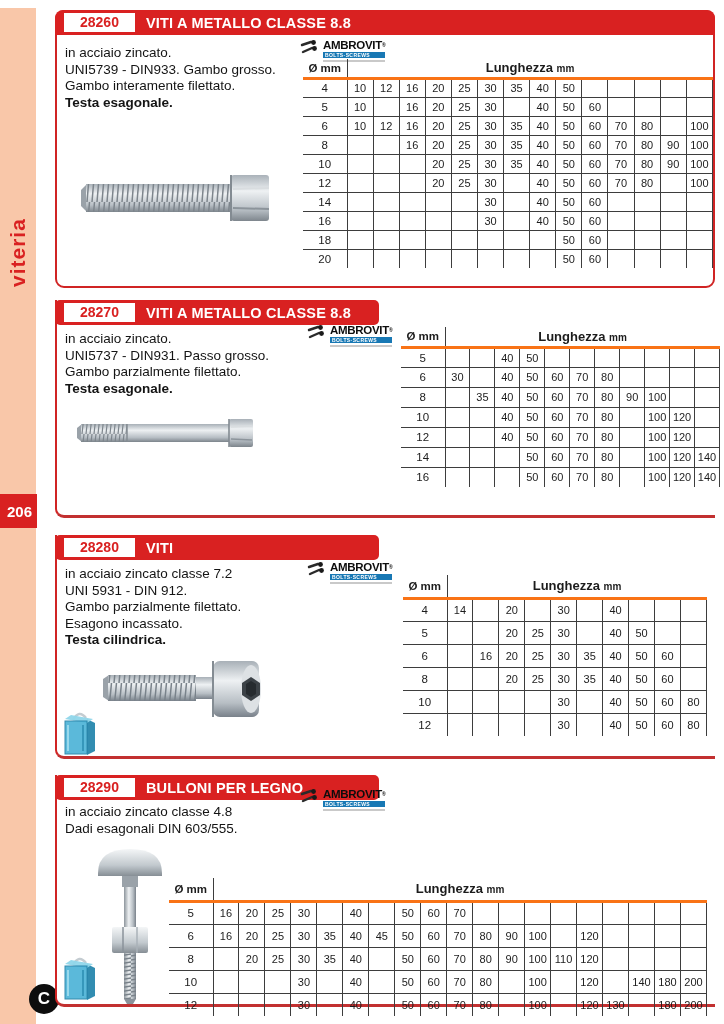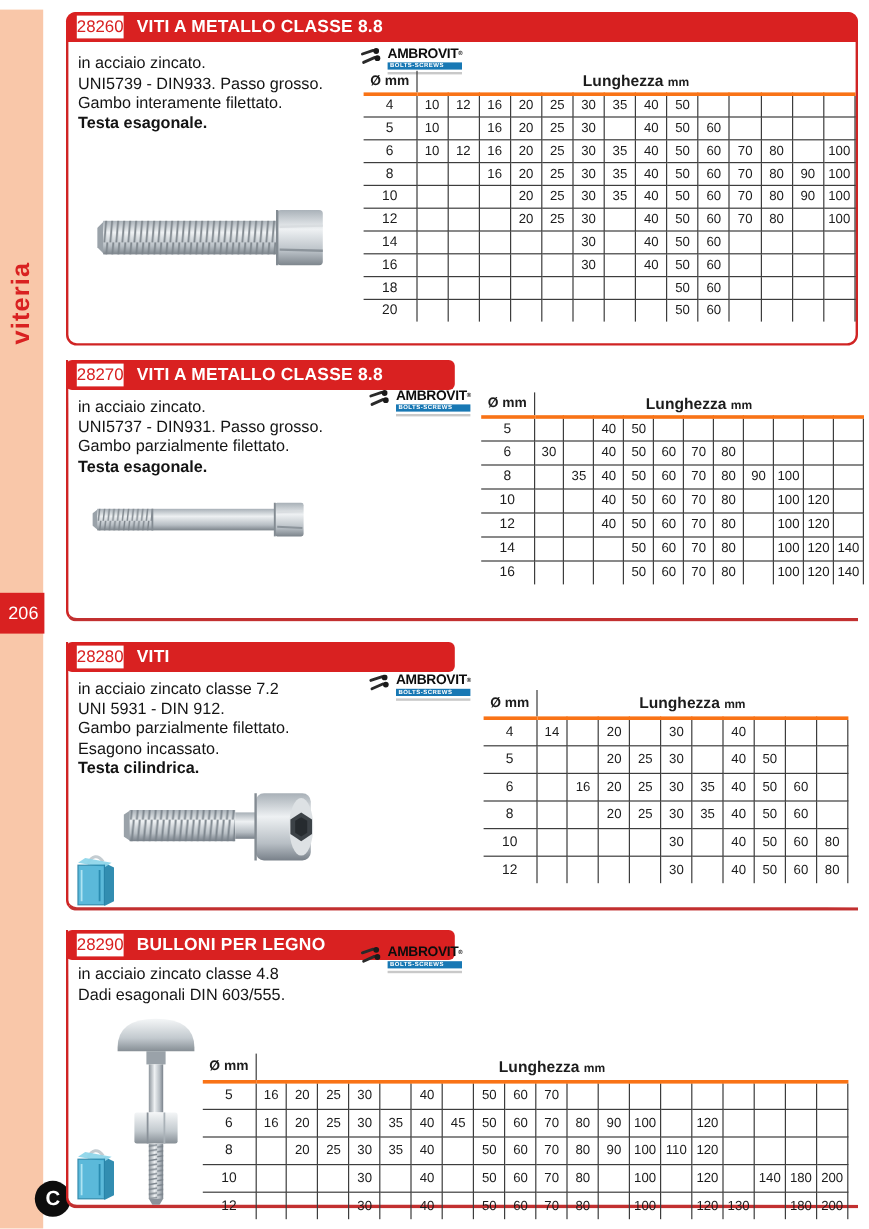--- a/index.html
+++ b/index.html
@@ -4,33 +4,33 @@
 <style>
   *{box-sizing:border-box;margin:0;padding:0}
   html,body{background:#fff}
   body{font-family:"Liberation Sans",sans-serif;color:#111}
   #page{position:relative;width:724px;height:1024px;background:#fff;overflow:hidden}
 
   
   .sidebar{position:absolute;left:0;top:8px;width:36px;height:1016px;background:#f9c7a9}
   .vlabel{position:absolute;left:0;top:190px;width:36px;height:125px;display:flex;align-items:center;justify-content:center;
           writing-mode:vertical-rl;transform:rotate(180deg);font-weight:bold;font-size:21px;color:#d92121;letter-spacing:1px}
-  .pagebadge{position:absolute;left:0;top:494px;width:37px;height:34px;background:#d92121;color:#fff;font-weight:normal;
+  .pagebadge{position:absolute;left:0;top:494px;width:37px;height:34px;background:#d92121;color:#fff;font-weight:bold;
           font-size:15px;display:flex;align-items:center;justify-content:flex-end;padding-right:5px}
   .clogo{position:absolute;left:29px;top:984px;width:30px;height:30px;border-radius:50%;background:#0d0d0d;color:#fff;
           display:flex;align-items:center;justify-content:center;font-weight:bold;font-size:17px}
 
   
   .section{position:absolute;left:55px;width:660px;background:#fff}
   .boxed{border:2px solid #d02424;border-radius:9px}
   .open{border-left:2px solid #d02424;border-bottom:3px solid #c23030;border-bottom-left-radius:9px}
   .sbar{position:absolute;height:25px;background:#d92121;display:flex;align-items:center;gap:11px;padding:0 9px;border-radius:5px}
   .boxed>.sbar{left:-2px;top:-2px;width:calc(100% + 4px);border-radius:8px 8px 0 0}
   .open>.sbar{left:-2px;top:0;width:324px}
-  .code{background:#fff;color:#d92121;font-weight:normal;font-size:14px;line-height:19px;padding:0 0}
+  .code{background:#fff;color:#d92121;font-weight:bold;font-size:14px;line-height:19px;padding:0 16px}
   .stitle{color:#fff;font-weight:bold;font-size:14.5px;letter-spacing:.2px;white-space:nowrap}
   .desc{position:absolute;font-size:13.5px;line-height:16.5px;color:#141414}
   .desc .b{font-weight:bold}
 
   
   .logo{position:absolute;display:flex;gap:3px;align-items:flex-start}
   .logo .col{display:flex;flex-direction:column}
   .logo .nm{font-weight:bold;font-size:11.5px;letter-spacing:-.3px;color:#0d0d0d;line-height:11px;white-space:nowrap}
   .logo .nm .r{font-size:5px;vertical-align:top}
   .logo .bluebar{background:#1878b4;color:#fff;font-size:5px;font-weight:bold;line-height:6px;height:6px;padding:0 2px;
@@ -66,21 +66,21 @@
   <div class="pagebadge">206</div>
   <div class="clogo">C</div>
 
   <div class="section boxed" style="top:10px;height:278px">
     <div class="sbar">
       <span class="code">28260</span>
       <span class="stitle">VITI A METALLO CLASSE 8.8</span>
     </div>
     <div class="desc" style="left:8px;top:33px">
       <div>in acciaio zincato.</div>
-      <div>UNI5739 - DIN933. Passo grosso.</div>
+      <div>UNI5739 - DIN933. Gambo grosso.</div>
       <div>Gambo interamente filettato.</div>
       <div class="b">Testa esagonale.</div>
     </div>
     <div class="logo" style="left:243px;top:28px">
       <svg width="20" height="16" viewBox="0 0 20 16">
         <g stroke="#2a2a2a" stroke-width="2.4" stroke-linecap="round">
           <line x1="2" y1="5" x2="11" y2="2"></line>
             <line x1="3" y1="12" x2="12" y2="8"></line>
         </g>
         <circle cx="13.5" cy="2.5" r="2.4" fill="#1a1a1a"></circle>

